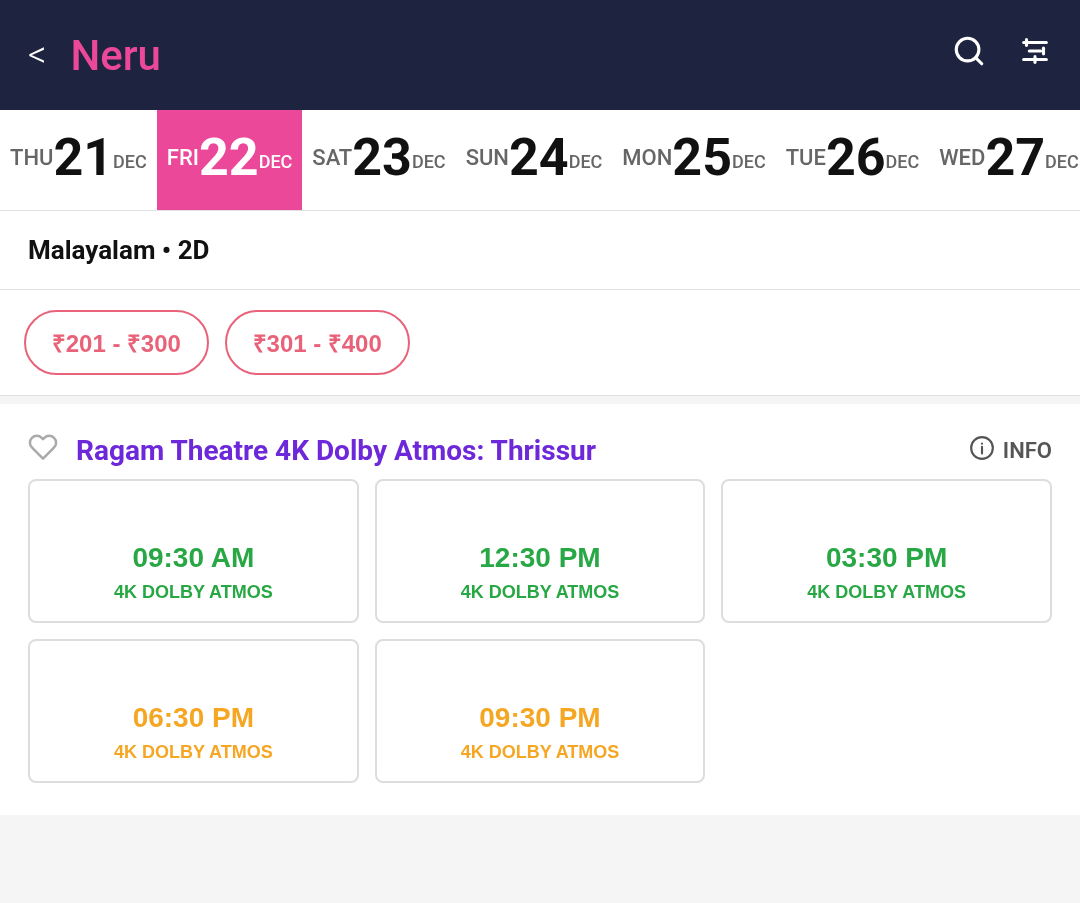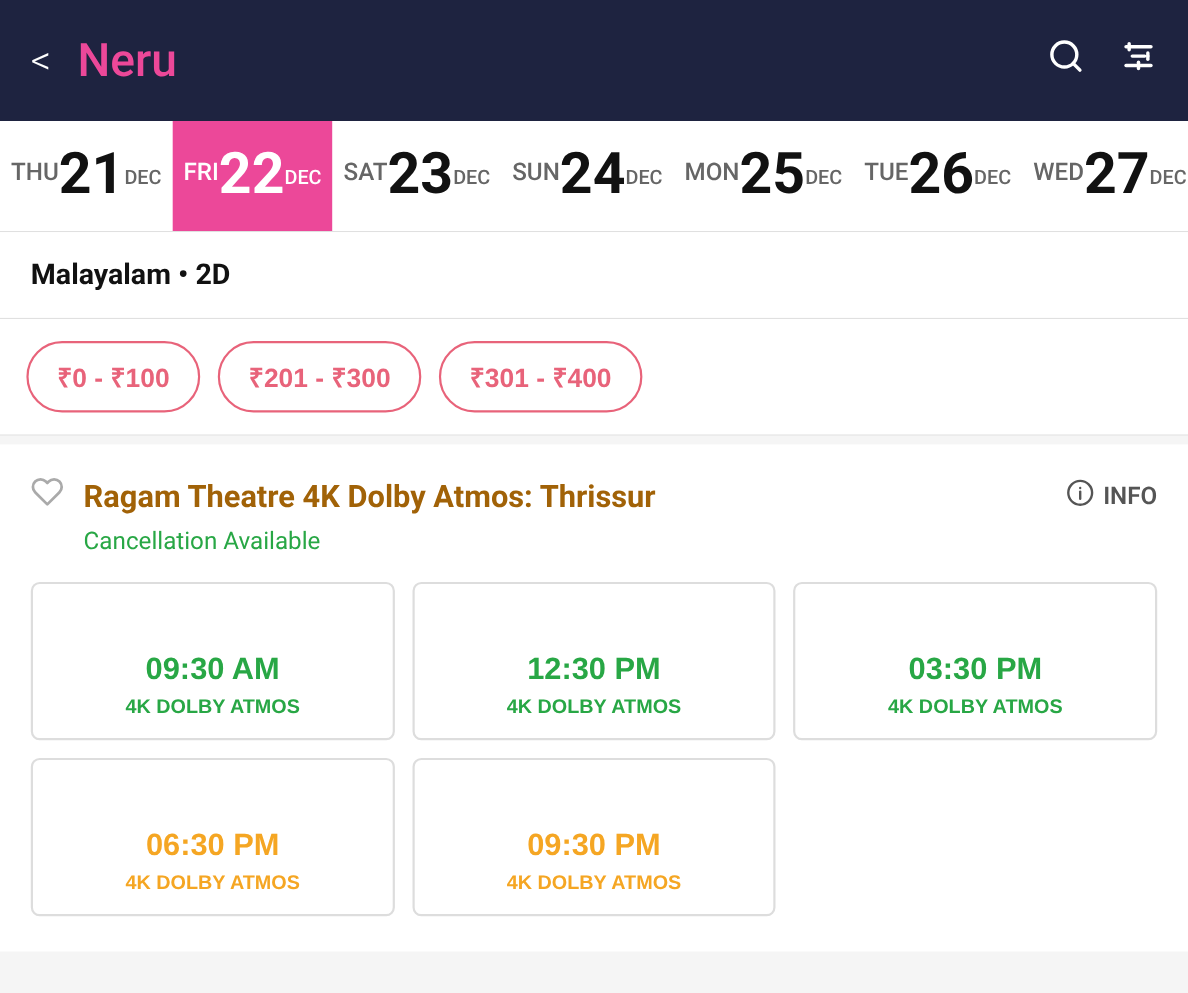--- a/index.html
+++ b/index.html
@@ -132,21 +132,21 @@
       margin-bottom: 10px;
     }
     .heart-icon {
       font-size: 30px;
       color: #aaa;
       margin-right: 18px;
     }
     .theatre-name {
       font-size: 28px;
       font-weight: 700;
-      color: #a16207;
+      color: #6d28d9;
       flex: 1;
     }
     .info-btn {
       display: flex;
       align-items: center;
       gap: 8px;
       color: #555;
       font-size: 22px;
       font-weight: 600;
       cursor: pointer;
@@ -264,21 +264,20 @@
     <span class="date-number">27</span>
     <span class="date-month">DEC</span>
   </div>
 </div>
 
 <div class="language-filter">
   <span class="language-text">Malayalam • 2D</span>
 </div>
 
 <div class="price-filters">
-  <button class="price-chip">₹0 - ₹100</button>
   <button class="price-chip">₹201 - ₹300</button>
   <button class="price-chip">₹301 - ₹400</button>
 </div>
 
 <div class="theatre-section">
   <div class="theatre-header">
     <span class="heart-icon">
       <svg width="30" height="30" viewBox="0 0 24 24" fill="none" stroke="#aaa" stroke-width="2" stroke-linecap="round" stroke-linejoin="round">
         <path d="M20.84 4.61a5.5 5.5 0 0 0-7.78 0L12 5.67l-1.06-1.06a5.5 5.5 0 0 0-7.78 7.78l1.06 1.06L12 21.23l7.78-7.78 1.06-1.06a5.5 5.5 0 0 0 0-7.78z"></path>
       </svg>
@@ -289,21 +288,20 @@
         <svg width="26" height="26" viewBox="0 0 24 24" fill="none" stroke="#555" stroke-width="2" stroke-linecap="round" stroke-linejoin="round">
           <circle cx="12" cy="12" r="10"></circle>
           <line x1="12" y1="8" x2="12" y2="8"></line>
           <line x1="12" y1="11" x2="12" y2="17"></line>
         </svg>
       </span>
       <span>INFO</span>
     </div>
   </div>
 
-  <div class="cancellation-text">Cancellation Available</div>
 
   <div class="showtime-grid">
     <button class="showtime-btn">
       <span class="showtime-time green">09:30 AM</span>
       <span class="showtime-format green">4K DOLBY ATMOS</span>
     </button>
     <button class="showtime-btn">
       <span class="showtime-time green">12:30 PM</span>
       <span class="showtime-format green">4K DOLBY ATMOS</span>
     </button>

